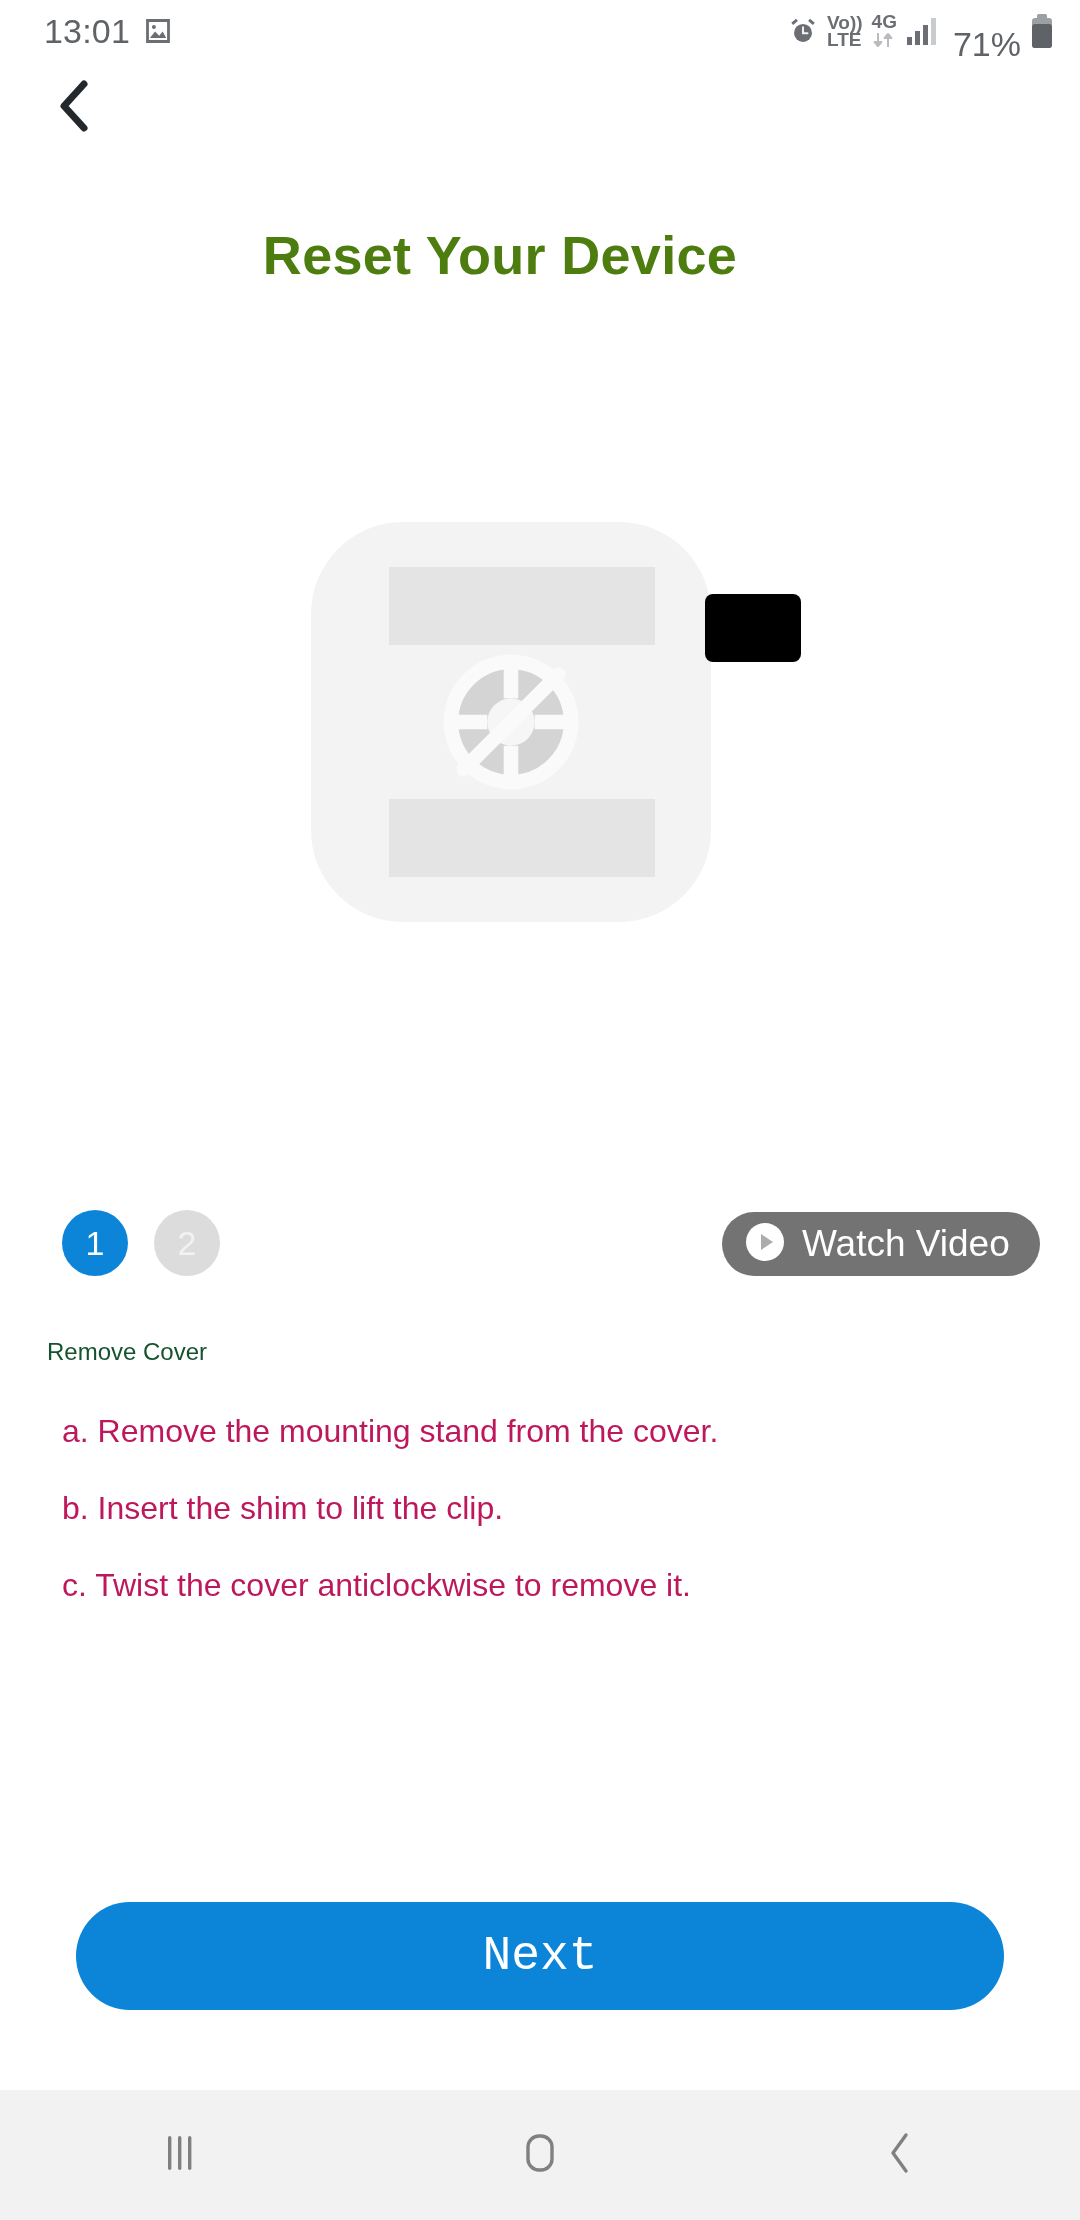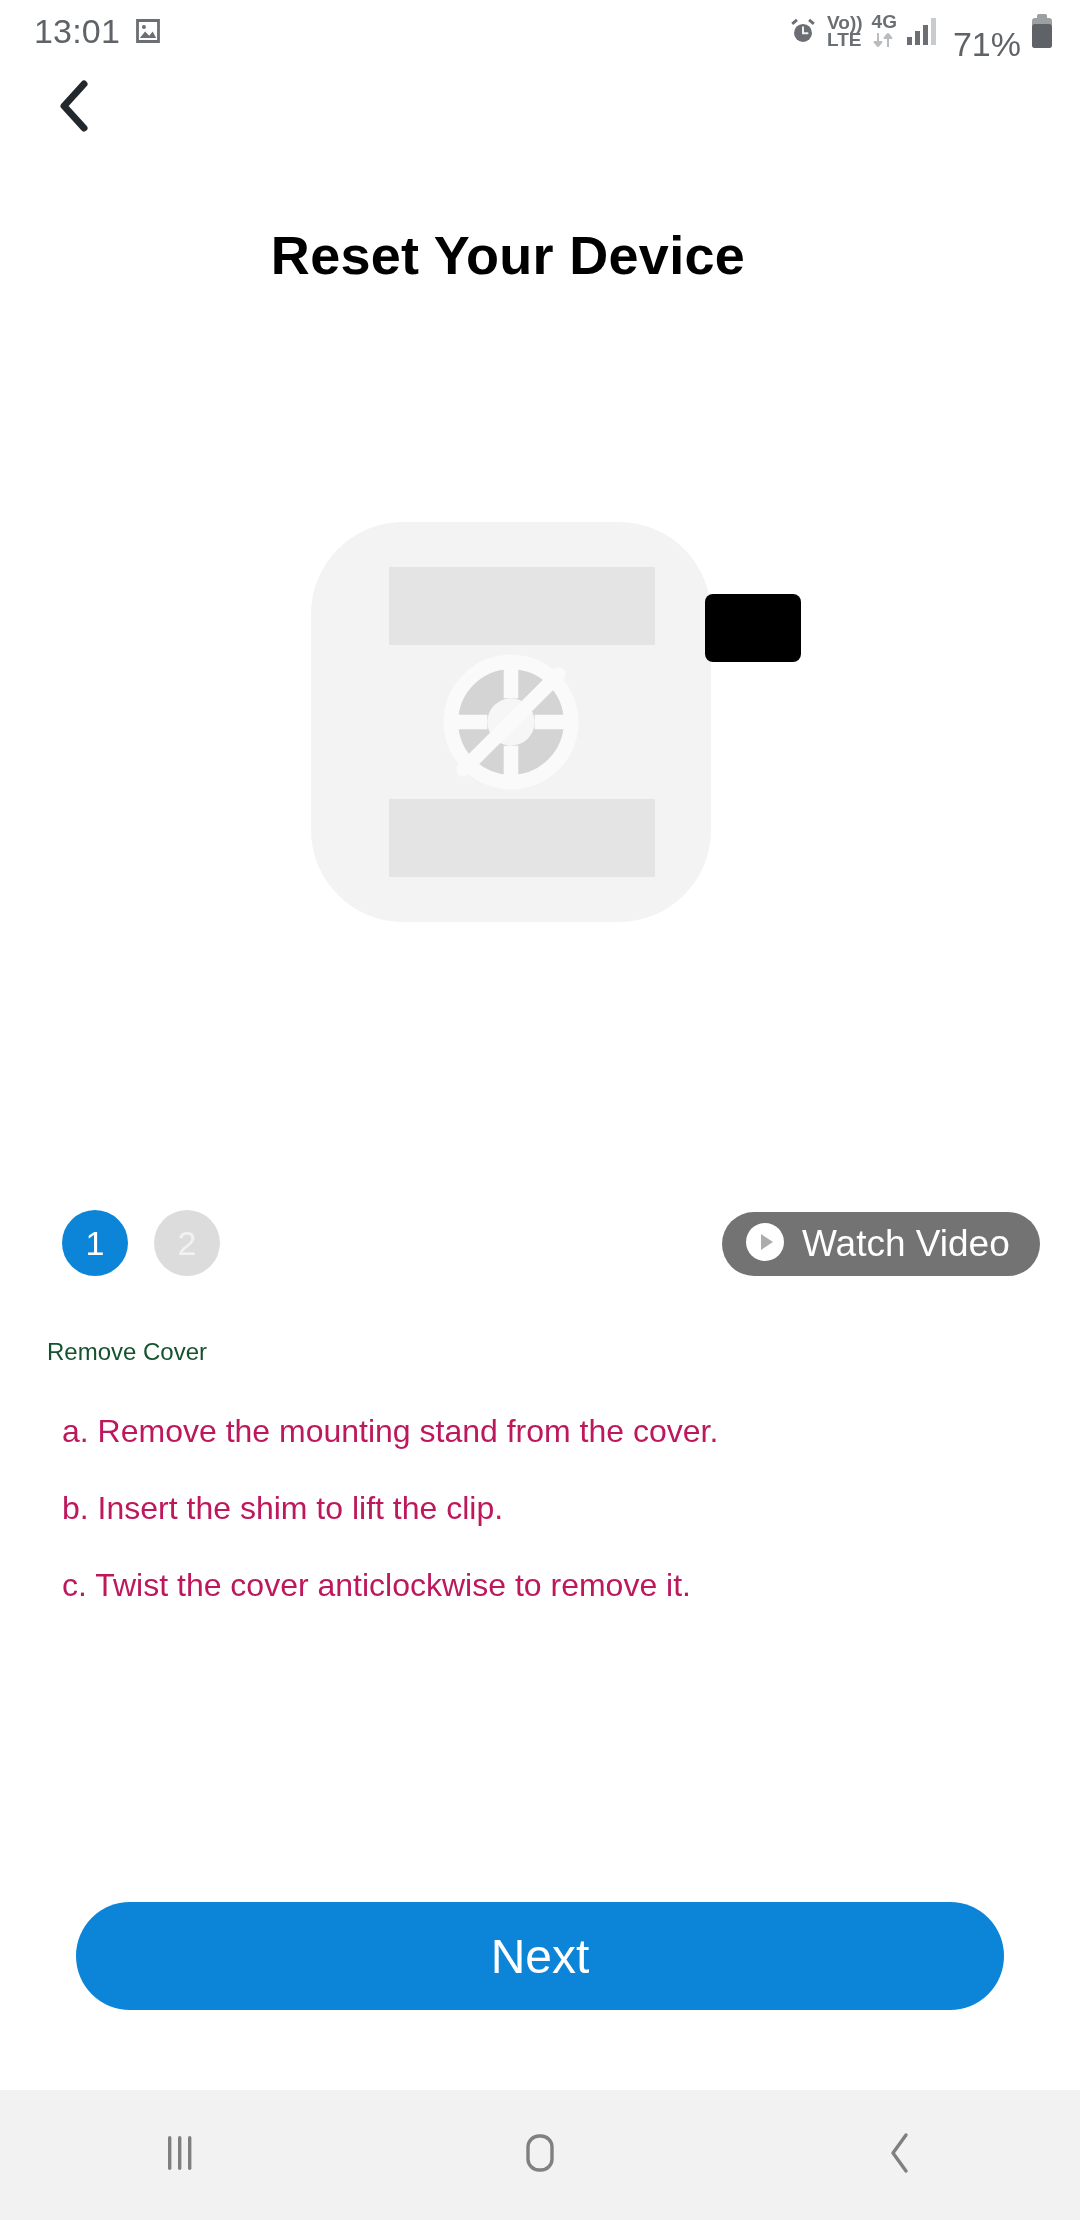--- a/index.html
+++ b/index.html
@@ -8,21 +8,21 @@
     background:#ffffff;
     font-family:"Liberation Sans", sans-serif;
     overflow:hidden;
   }
   .screen { position:relative; width:1080px; height:2220px; background:#fff; }
 
   
   .statusbar {
     position:absolute; top:0; left:0; width:1080px; height:62px;
     display:flex; align-items:center; justify-content:space-between;
-    padding:0 26px 0 34px;
+    padding:0 26px 0 44px;
   }
   .sb-left { display:flex; align-items:center; gap:14px; }
   .sb-clock { font-size:34px; color:#5f6368; letter-spacing:0.2px; }
   .sb-right { display:flex; align-items:center; gap:9px; }
 
   .ico { display:block; }
   .sb-gallery { width:28px; height:28px; }
 
   .stack2 {
     display:flex; flex-direction:column; align-items:flex-start;
@@ -37,21 +37,21 @@
   .backbtn {
     position:absolute; left:28px; top:62px;
     width:92px; height:92px;
     display:flex; align-items:center; justify-content:center;
   }
 
   
   .title {
     position:absolute; top:224px; left:0; width:1000px;
     text-align:center; font-size:54px; font-weight:bold;
-    color:#000000; letter-spacing:0.3px;margin-left:8px;
+    color:#4d7c0f; letter-spacing:0.3px;
   }
 
   
   .hero { position:absolute; left:0; top:510px; width:1080px; height:420px; }
   .ph-card {
     position:absolute; left:311px; top:12px;
     width:400px; height:400px; border-radius:92px;
     background:#f3f3f3;
   }
   .ph-bar {
@@ -100,21 +100,21 @@
     font-size:32px; color:#be185d; line-height:1.22;
     margin-bottom:38px;
   }
 
   
   .nextbtn {
     position:absolute; left:76px; top:1902px;
     width:928px; height:108px; border-radius:54px;
     background:#0c85d9; border:none; cursor:pointer;
     display:flex; align-items:center; justify-content:center;
-    font-family:Liberation Sans, sans-serif;
+    font-family:Liberation Mono, monospace;
   }
   .nextbtn span { font-size:48px; color:#ffffff; }
 
   
   .navbar {
     position:absolute; left:0; bottom:0; width:1080px; height:130px;
     background:#f2f2f2; display:flex; align-items:center;
   }
   .navbtn { flex:1; display:flex; align-items:center; justify-content:center; }
 </style>

